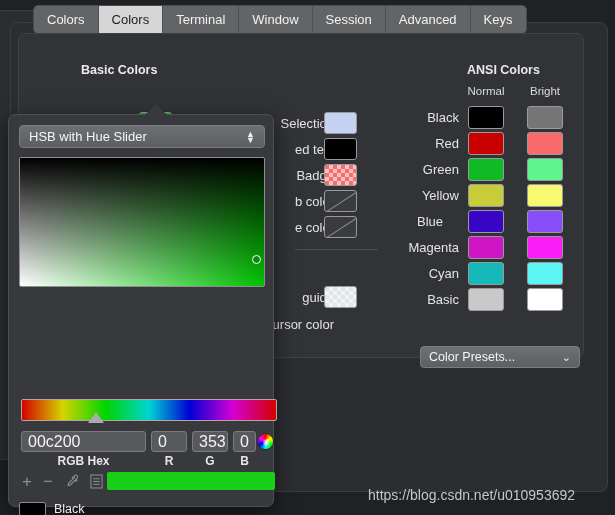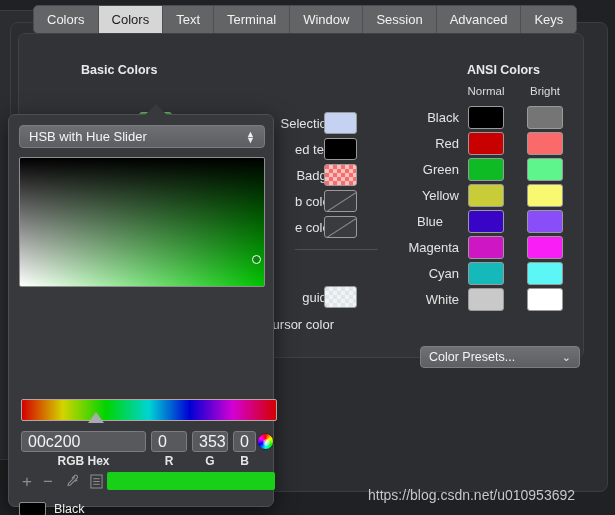--- a/index.html
+++ b/index.html
@@ -210,21 +210,20 @@
 <body>
 
 <div id="root">
 
   <div class="frame-back"></div>
   <div class="frame-mid"></div>
 
   <div class="tabbar" id="tabbar">
       <div class="tab">Colors</div>
       <div class="tab active">Colors</div>
-      <div class="tab">Text</div>
       <div class="tab">Terminal</div>
       <div class="tab">Window</div>
       <div class="tab">Session</div>
       <div class="tab">Advanced</div>
       <div class="tab">Keys</div>
     </div>
 
   <div class="panel">
 
     <div class="sect-title" style="left:17px; top:29px;padding-left:45px;">Basic Colors</div>
@@ -294,21 +293,21 @@
         <div class="ansi-sw" style="left: 508px; top: 150px; background: rgb(249, 248, 113);"></div>
         <div class="ansi-label" style="left: 344px; top: 180px;">Blue</div>
         <div class="ansi-sw" style="left: 449px; top: 176px; background: rgb(56, 5, 198);"></div>
         <div class="ansi-sw" style="left: 508px; top: 176px; background: rgb(138, 78, 249);"></div>
         <div class="ansi-label" style="left: 360px; top: 206px;">Magenta</div>
         <div class="ansi-sw" style="left: 449px; top: 202px; background: rgb(207, 22, 197);"></div>
         <div class="ansi-sw" style="left: 508px; top: 202px; background: rgb(249, 29, 246);"></div>
         <div class="ansi-label" style="left: 360px; top: 232px;">Cyan</div>
         <div class="ansi-sw" style="left: 449px; top: 228px; background: rgb(22, 185, 185);"></div>
         <div class="ansi-sw" style="left: 508px; top: 228px; background: rgb(92, 246, 246);"></div>
-        <div class="ansi-label" style="left: 360px; top: 258px;">White</div>
+        <div class="ansi-label" style="left: 360px; top: 258px;">Basic</div>
         <div class="ansi-sw" style="left: 449px; top: 254px; background: rgb(201, 201, 201);"></div>
         <div class="ansi-sw" style="left: 508px; top: 254px; background: rgb(255, 255, 255);"></div>
       </div>
 
     <div class="presets-btn">
       <span>Color Presets...</span>
       <span class="cv">⌄</span>
     </div>
   </div>
 

